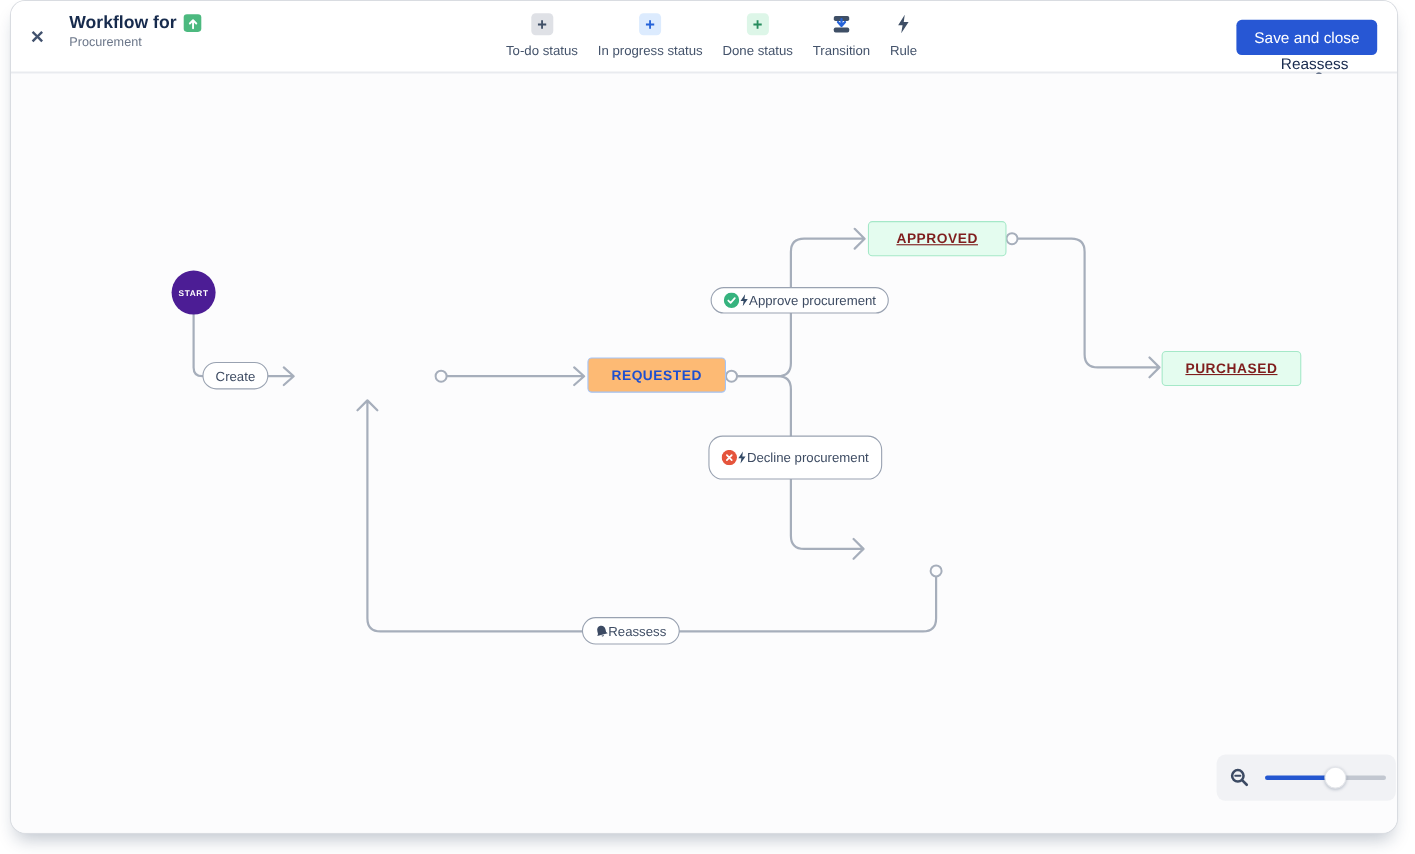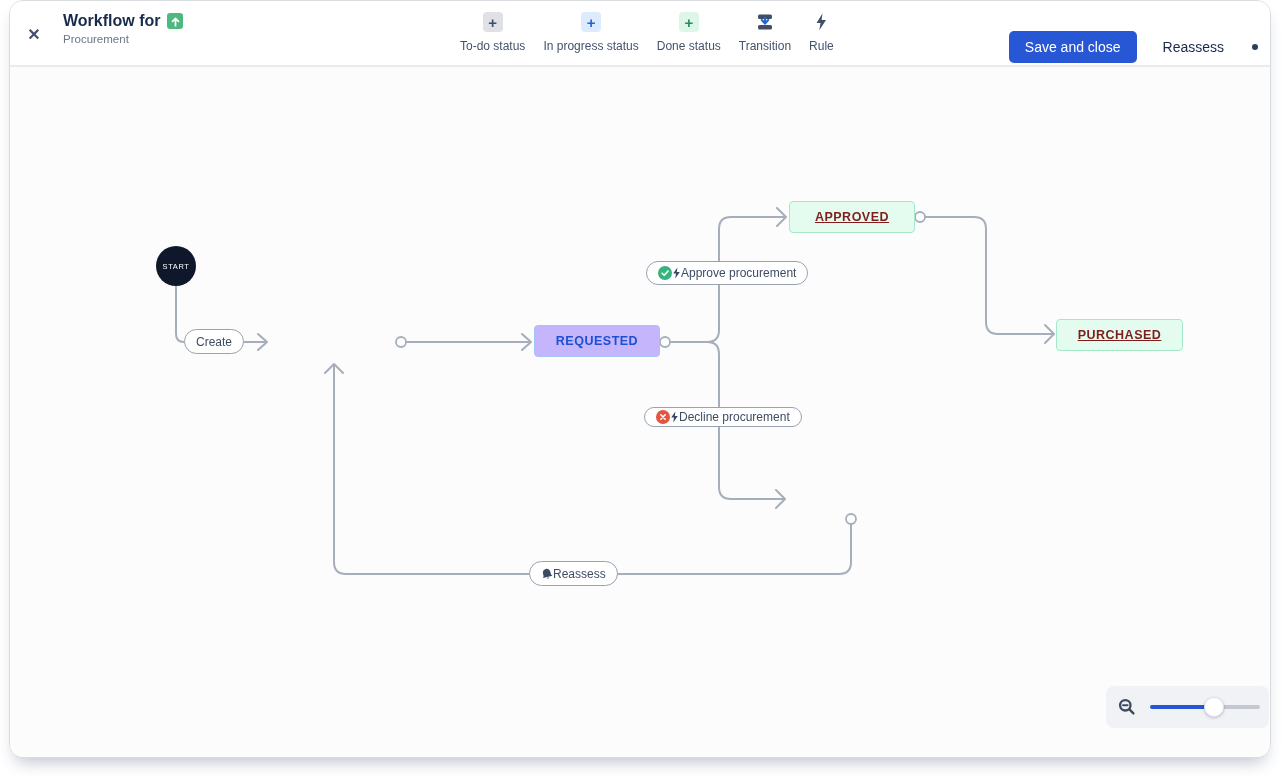--- a/index.html
+++ b/index.html
@@ -39,50 +39,50 @@
   .tool-box {
     width:20px; height:20px; border-radius:4px;
     display:flex; align-items:center; justify-content:center;
     font-size:15px; font-weight:600; line-height:1;
   }
   .box-todo  { background:#dfe1e6; color:#3f4f66; }
   .box-inprog{ background:#dcebfe; color:#2563d9; }
   .box-done  { background:#ddf6e8; color:#278c5e; }
   .tool-label { font-size:12px; color:#44536b; white-space:nowrap; }
 
-  .actions { position:absolute; right:4px; top:30px; display:flex; align-items:center; }
+  .actions { position:absolute; right:4px; top:17px; display:flex; align-items:center;flex-direction:column; }
   .save-btn {
     height:32px; padding:0 16px; background:#2757d4; color:#ffffff;
     border:none; border-radius:5px; font-size:14px; font-weight:500;
     font-family:"Liberation Sans", sans-serif; cursor:pointer; margin-right:14px;
   }
   .discard-btn {
     background:none; border:none; color:#17294d; font-size:14px; font-weight:500;
     font-family:"Liberation Sans", sans-serif; padding:0 12px; cursor:pointer;
   }
   .menu-dot { width:6px; height:6px; border-radius:50%; background:#2c3e5d;
               margin-left:16px; margin-right:8px; }
 
   
   .canvas { position:absolute; left:0; top:66px; width:1262px; height:692px; background:#fcfcfd; }
   .edges { position:absolute; left:0; top:0; }
 
   .node-start {
     position:absolute; left:146px; top:179px; width:40px; height:40px;
-    border-radius:50%; background:#0f172a; color:#ffffff;
+    border-radius:50%; background:#4c1d95; color:#ffffff;
     display:flex; align-items:center; justify-content:center;
-    font-size:7.5px; font-weight:400; letter-spacing:.6px; cursor:pointer;
+    font-size:7.5px; font-weight:700; letter-spacing:.6px; cursor:pointer;
   }
   .status {
     position:absolute; height:32px; border-radius:4px;
     display:flex; align-items:center; justify-content:center;
     font-size:12.5px; font-weight:700; letter-spacing:.5px; cursor:pointer;
   }
   .st-todo   { background:#dfe1e6; border:1.5px solid #c1c7d0; color:#42526e; }
-  .st-inprog { background:#c4b5fd; border:1.5px solid #a3c4f8; color:#1d4fd0; }
+  .st-inprog { background:#fdba74; border:1.5px solid #a3c4f8; color:#1d4fd0; }
   .st-done   { background:#e4fcef; border:1.5px solid #a5e8c8; color:#7f1d1d;text-decoration:underline; }
 
   .pill {
     position:absolute; height:25px; padding:0 11px; background:#ffffff;
     border:1.5px solid #99a2b1; border-radius:13px;
     display:flex; align-items:center; gap:0; cursor:pointer; white-space:nowrap;
   }
   .pill-label { font-size:12px; color:#3e4c63; }
 
   
@@ -207,21 +207,21 @@
         </svg>
       </span>
       <span style="display:flex;">
         <svg width="9" height="12" viewBox="0 0 9 12">
           <path d="M5.4 0.5 L1.2 6.6 H4 L3.2 11.4 L7.8 4.9 H4.8 Z" fill="#344a66"></path>
         </svg>
       </span>
       <span class="pill-label">Approve procurement</span>
     </div>
 
-    <div class="pill" style="left:634px; top:340px; height:20px;text-align:right;">
+    <div class="pill" style="left:634px; top:329px; height:40px;text-align:right;">
       <span style="display:flex;">
         <svg width="14" height="14" viewBox="0 0 14 14">
           <circle cx="7" cy="7" r="7" fill="#e5543c"></circle>
           <path d="M4.8 4.8 L9.2 9.2 M9.2 4.8 L4.8 9.2" stroke="#ffffff" stroke-width="1.6" fill="none" stroke-linecap="round"></path>
         </svg>
       </span>
       <span style="display:flex;">
         <svg width="9" height="12" viewBox="0 0 9 12">
           <path d="M5.4 0.5 L1.2 6.6 H4 L3.2 11.4 L7.8 4.9 H4.8 Z" fill="#344a66"></path>
         </svg>

